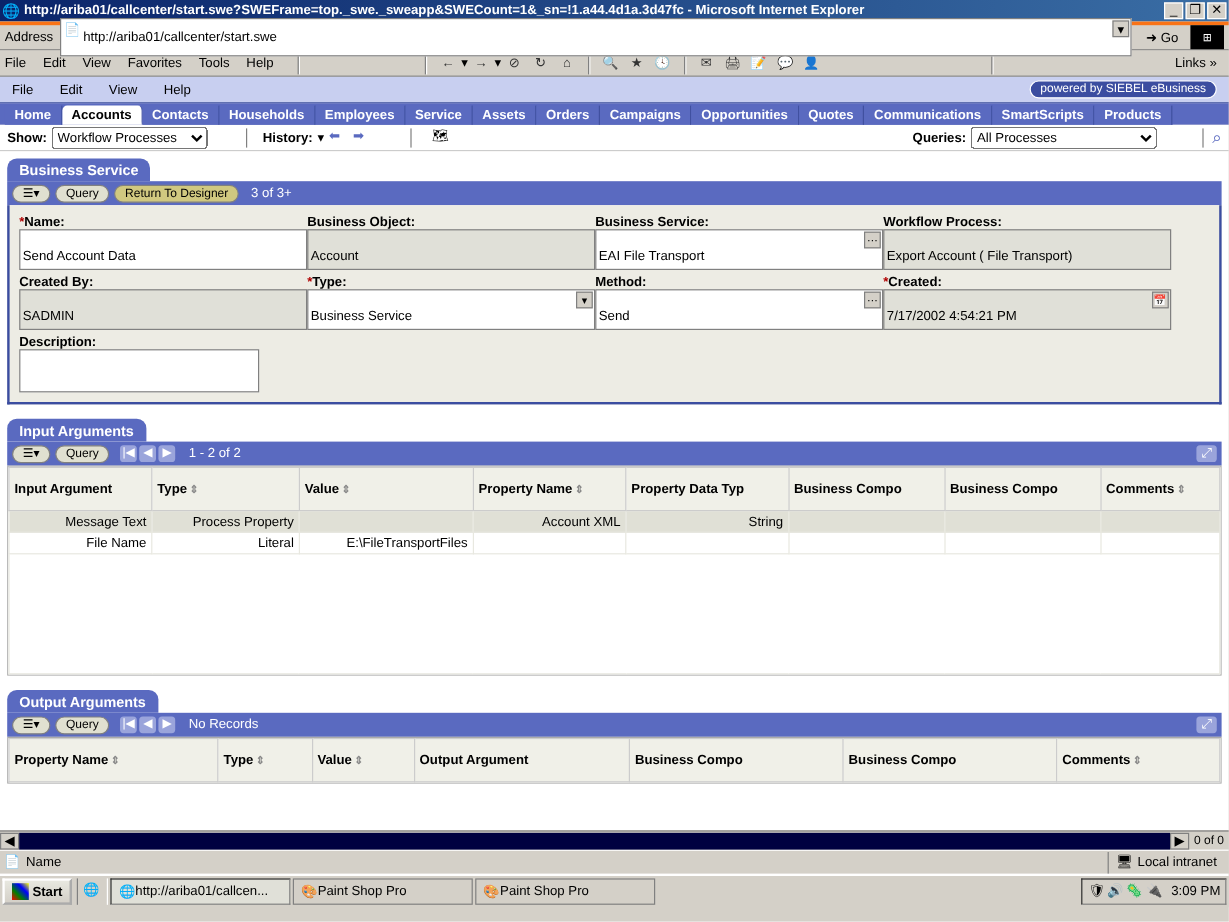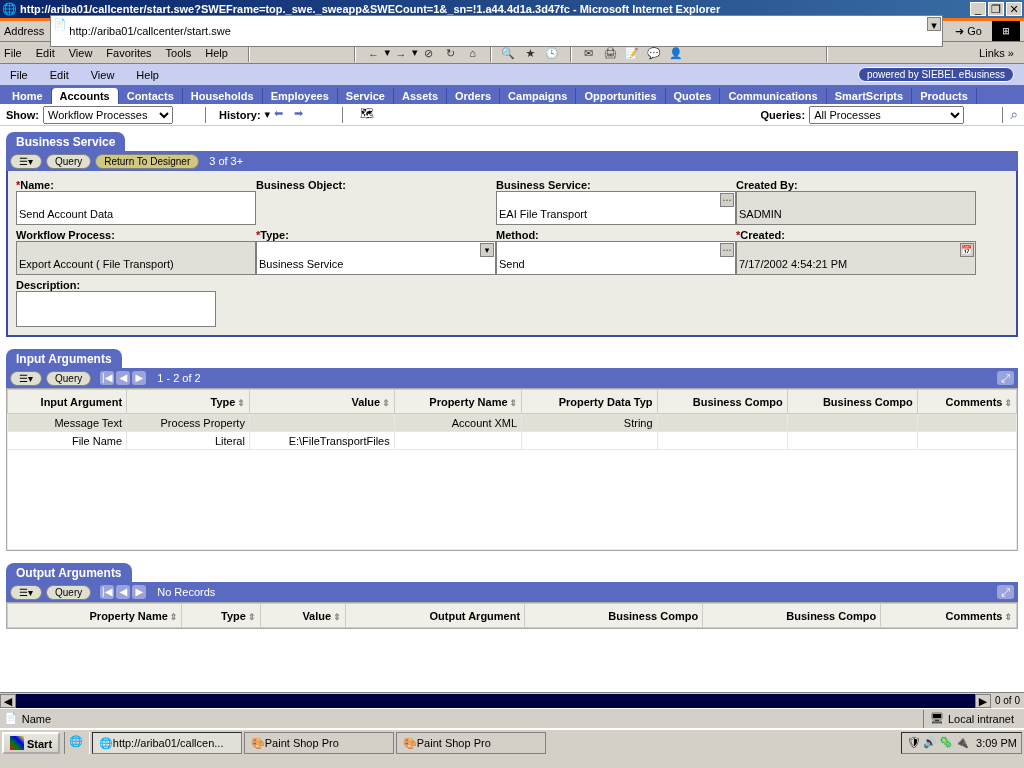--- a/index.html
+++ b/index.html
@@ -47,21 +47,21 @@
 .form-grid { display: grid; grid-template-columns: 240px 240px 240px 240px; gap: 4px 0; }
 .fgrp { display: flex; flex-direction: column; }
 .flabel { font-weight: bold; font-size: 11px; }
 .flabel .req { color: #b00000; }
 .finput { border: 1px solid #808080; background: #fff; height: 18px; padding: 16px 2px; font-size: 11px; position: relative; }
 .finput.ro { background: #e0e0d8; }
 .finput .picker { position: absolute; right: 1px; top: 1px; width: 14px; height: 14px; background: #d4d0c8; border: 1px solid #808080; font-size: 9px; text-align: center; line-height: 12px; }
 .ftextarea { border: 1px solid #808080; background: #fff; height: 36px; width: 200px; }
 .list-body { border: 1px solid #aaa; }
 table.list { width: 100%; border-collapse: collapse; background: #fff; }
-table.list th { background: #f0f0e8; text-align: right; font-weight: bold; padding: 2px 4px; border: 1px solid #ccc; height: 24px; font-size: 11px; white-space: nowrap; }
+table.list th { background: #f0f0e8; text-align: left; font-weight: bold; padding: 2px 4px; border: 1px solid #ccc; height: 36px; font-size: 11px; white-space: nowrap; }
 table.list th .sort { color: #888; font-size: 9px; margin-left: 2px; }
 table.list td { padding: 2px 4px; border: 1px solid #e8e8e0; height: 18px; font-size: 11px; text-align: right; }
 table.list tr.sel td { background: #e0e0d6; }
 .hscroll { height: 16px; background: #d4d0c8; display: flex; align-items: center; border-top: 1px solid #808080; }
 .hscroll .arr { width: 16px; height: 14px; background: #d4d0c8; border: 1px solid #808080; text-align: center; line-height: 12px; }
 .hscroll .track { flex: 1; background: #000040; height: 14px; }
 .hscroll .info { padding: 0 4px; font-size: 10px; }
 .statusbar { background: #d4d0c8; height: 20px; display: flex; align-items: center; border-top: 1px solid #fff; padding: 0 4px; }
 .statusbar .txt { margin-left: 4px; }
 .statusbar .zone { margin-left: auto; display: flex; align-items: center; border-left: 1px solid #808080; padding: 0 6px; height: 18px; }
@@ -188,32 +188,33 @@
       <span class="txt">3 of 3+</span>
     </div>
     <div class="form-body">
       <div class="form-grid">
         <div class="fgrp">
           <div class="flabel"><span class="req">*</span><span>Name:</span></div>
           <div class="finput"><span>Send Account Data</span></div>
         </div>
         <div class="fgrp">
           <div class="flabel">Business Object:</div>
+          <div class="finput ro"><span>Account</span></div>
         </div>
         <div class="fgrp">
           <div class="flabel">Business Service:</div>
           <div class="finput"><span>EAI File Transport</span><span class="picker">⋯</span></div>
         </div>
         <div class="fgrp">
+          <div class="flabel">Workflow Process:</div>
+          <div class="finput ro"><span>Export Account ( File Transport)</span></div>
+        </div>
+        <div class="fgrp">
           <div class="flabel">Created By:</div>
           <div class="finput ro"><span>SADMIN</span></div>
-        </div>
-        <div class="fgrp">
-          <div class="flabel">Workflow Process:</div>
-          <div class="finput ro"><span>Export Account ( File Transport)</span></div>
         </div>
         <div class="fgrp">
           <div class="flabel"><span class="req">*</span><span>Type:</span></div>
           <div class="finput"><span>Business Service</span><span class="picker">▾</span></div>
         </div>
         <div class="fgrp">
           <div class="flabel">Method:</div>
           <div class="finput"><span>Send</span><span class="picker">⋯</span></div>
         </div>
         <div class="fgrp">

